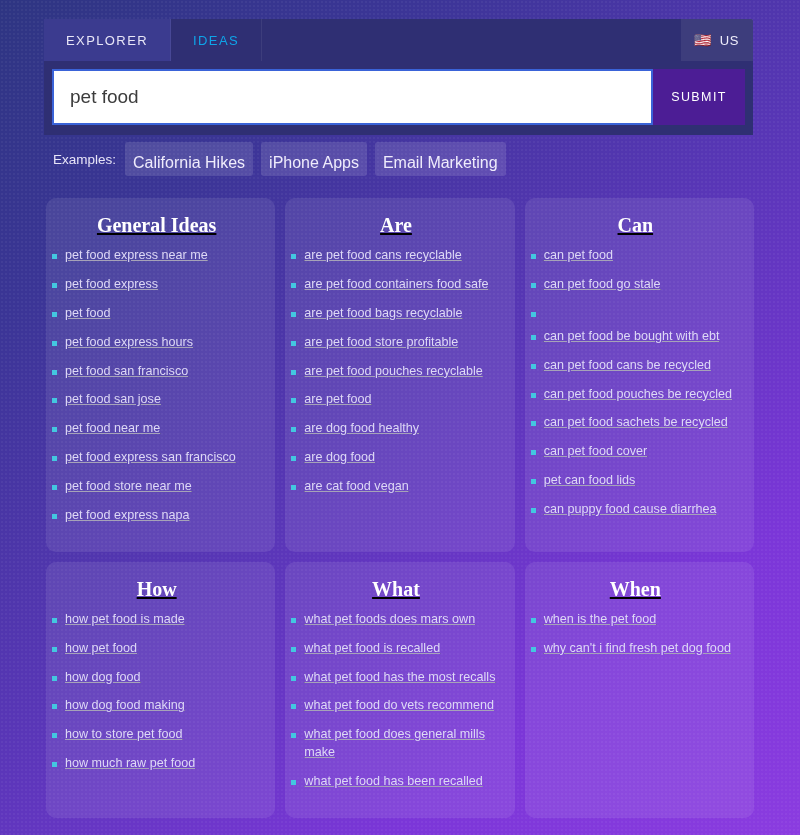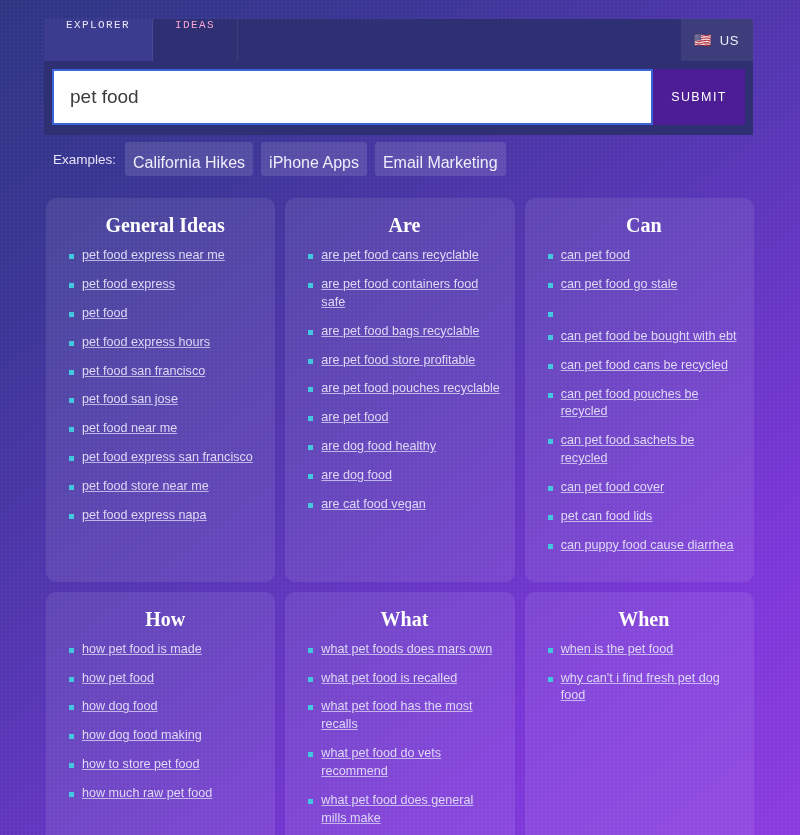--- a/index.html
+++ b/index.html
@@ -35,30 +35,30 @@
     border-radius: 2px 2px 0 0;
   }
   .tabbar {
     height: 42px;
     display: flex;
     align-items: stretch;
     position: relative;
   }
   .tab {
     display: flex;
+    align-items: center;
     padding: 0 22px;
-    font-size: 11px;
+    font-size: 13px;
     letter-spacing: 1.4px;
     color: #e8e6f7;
     background: #3b3b8f;
     cursor: pointer;
     border-right: 1px solid rgba(255,255,255,0.07);
-    font-family: Liberation Mono, monospace;
-  }
-  .tab.active { background: #2f2f73; color: #f9a8d4; }
+  }
+  .tab.active { background: #2f2f73; color: #0ea5e9; }
   .tabbar-spacer { flex: 1; background: transparent; }
   .locale {
     display: flex;
     align-items: center;
     gap: 7px;
     padding: 0 14px;
     background: rgba(255,255,255,0.07);
     color: #efeefb;
     font-size: 13px;
     letter-spacing: 0.6px;
@@ -125,22 +125,23 @@
     top: 198px;
     width: 708px;
     display: grid;
     grid-template-columns: repeat(3, 1fr);
     column-gap: 10px;
     row-gap: 10px;
   }
   .card {
     background: rgba(255,255,255,0.085);
     border-radius: 10px;
-    padding: 12px 14px 16px 23px;
+    padding: 12px 14px 16px 6px;
     min-height: 60px;
+    text-decoration: underline;
   }
   .card-title {
     font-family: "Liberation Serif", serif;
     font-weight: bold;
     font-size: 20px;
     color: #ffffff;
     text-align: center;
     margin: 4px 0 10px 0;
   }
   .card ul { list-style: none; margin: 0; padding: 0; }

